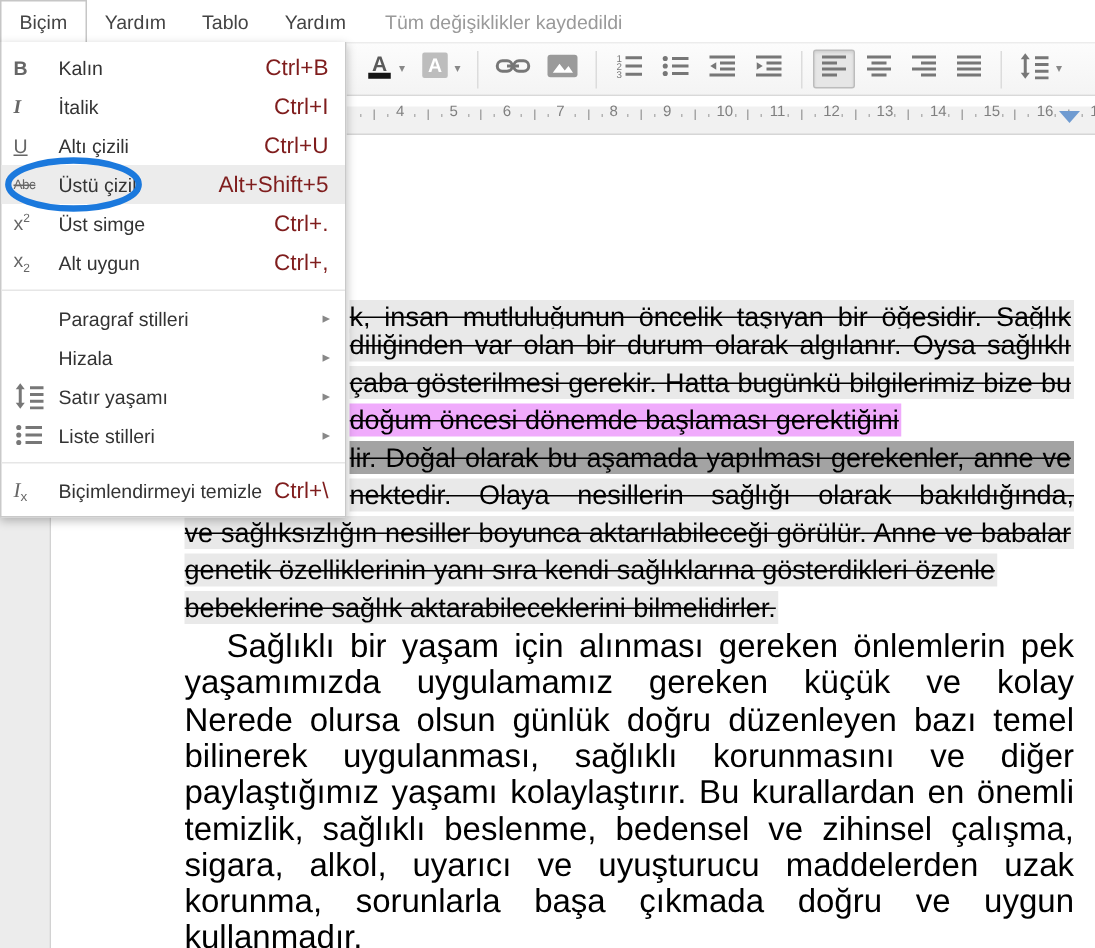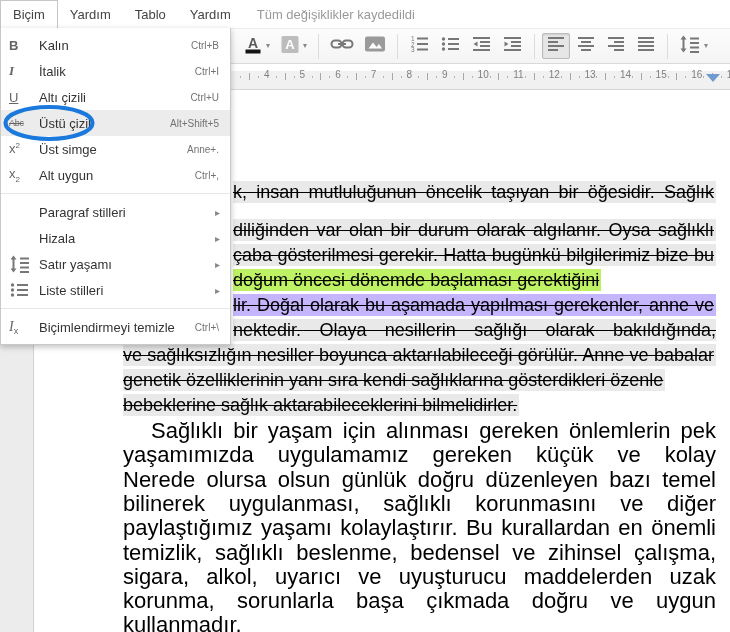--- a/index.html
+++ b/index.html
@@ -41,21 +41,21 @@
   .docline.j{white-space:normal;text-align:justify;text-align-last:justify;text-justify:inter-word;}
   .docline.para2{font-size:22px;height:24px;line-height:24px;}
   .sel{text-decoration:line-through;padding:1px 2px;margin-left:-2px;}
 
   
   .dropdown{position:absolute;top:28px;left:0;width:231px;background:#fff;border:1px solid #c9c9c9;border-top:none;
             box-shadow:0 2px 6px rgba(0,0,0,.25);padding:4px 0;box-sizing:border-box;z-index:5;}
   .mrow{height:26px;display:flex;align-items:center;padding:0 8px;cursor:default;}
   .micon{width:30px;display:flex;align-items:center;color:#666;}
   .mlabel{flex:1;font-size:13px;color:#333;}
-  .mshort{font-size:10px;color:#737373;padding-right:3px;}
+  .mshort{font-size:15px;color:#7f1d1d;padding-right:3px;}
   .subarrow{color:#888;font-size:10px;padding-right:2px;}
   .msep{height:1px;background:#e6e6e6;margin:5px 0;}
 
   .mi{font-size:13px;color:#666;}
   .mi-b{font-weight:bold;}
   .mi-i{font-family:"Liberation Serif",serif;font-style:italic;font-weight:bold;}
   .mi-u{text-decoration:underline;}
   .mi-s{font-size:9px;text-decoration:line-through;letter-spacing:-0.3px;}
   .mi sup,.mi sub{font-size:8px;}
   .mi-clear i{font-family:"Liberation Serif",serif;font-size:14px;}
@@ -64,25 +64,25 @@
   .annotation{position:absolute;left:2px;top:104px;z-index:6;pointer-events:none;}
 </style>
 </head>
 <body>
 
 <div id="app">
   <div class="canvas">
     <div class="page"></div>
   </div>
   <div id="doc-text">
-      <div class="docline para1 j" style="left: 233px; top: 180px; width: 483px;"><span class="sel" style="background: rgb(233, 233, 233);">k, insan mutluluğunun öncelik taşıyan bir öğesidir. Sağlık</span></div>
+      <div class="docline para1 j" style="left: 233px; top: 199px; width: 483px;"><span class="sel" style="background: rgb(233, 233, 233);">k, insan mutluluğunun öncelik taşıyan bir öğesidir. Sağlık</span></div>
       <div class="docline para1 j" style="left: 233px; top: 218px; width: 483px;"><span class="sel" style="background: rgb(233, 233, 233);">diliğinden var olan bir durum olarak algılanır. Oysa sağlıklı</span></div>
       <div class="docline para1 j" style="left: 233px; top: 243px; width: 483px;"><span class="sel" style="background: rgb(233, 233, 233);">çaba gösterilmesi gerekir. Hatta bugünkü bilgilerimiz bize bu</span></div>
-      <div class="docline para1" style="left: 233px; top: 268px;"><span class="sel" style="background: #bef264;">doğum öncesi dönemde başlaması gerektiğini</span></div>
-      <div class="docline para1 j" style="left: 233px; top: 293px; width: 483px;"><span class="sel" style="background: #c4b5fd;">lir. Doğal olarak bu aşamada yapılması gerekenler, anne ve</span></div>
+      <div class="docline para1" style="left: 233px; top: 268px;"><span class="sel" style="background: #f0abfc;">doğum öncesi dönemde başlaması gerektiğini</span></div>
+      <div class="docline para1 j" style="left: 233px; top: 293px; width: 483px;"><span class="sel" style="background: #a3a3a3;">lir. Doğal olarak bu aşamada yapılması gerekenler, anne ve</span></div>
       <div class="docline para1 j" style="left: 233px; top: 318px; width: 483px;"><span class="sel" style="background: rgb(233, 233, 233);">nektedir. Olaya nesillerin sağlığı olarak bakıldığında, sağlığın</span></div>
       <div class="docline para1 j" style="left: 123px; top: 343px; width: 593px;"><span class="sel" style="background: rgb(233, 233, 233);">ve sağlıksızlığın nesiller boyunca aktarılabileceği görülür. Anne ve babalar</span></div>
       <div class="docline para1" style="left: 123px; top: 368px;"><span class="sel" style="background: rgb(233, 233, 233);">genetik özelliklerinin yanı sıra kendi sağlıklarına gösterdikleri özenle</span></div>
       <div class="docline para1" style="left: 123px; top: 393px;"><span class="sel" style="background: rgb(233, 233, 233);">bebeklerine sağlık aktarabileceklerini bilmelidirler.</span></div>
       <div class="docline para2 j" style="left: 151px; top: 419px; width: 565px;"><span>Sağlıklı bir yaşam için alınması gereken önlemlerin pek çoğu günlük</span></div>
       <div class="docline para2 j" style="left: 123px; top: 443.3px; width: 593px;"><span>yaşamımızda uygulamamız gereken küçük ve kolay çabalardan oluşur.</span></div>
       <div class="docline para2 j" style="left: 123px; top: 467.6px; width: 593px;"><span>Nerede olursa olsun günlük doğru düzenleyen bazı temel kuralların</span></div>
       <div class="docline para2 j" style="left: 123px; top: 491.9px; width: 593px;"><span>bilinerek uygulanması, sağlıklı korunmasını ve diğer bireylerle</span></div>
       <div class="docline para2 j" style="left: 123px; top: 516.2px; width: 593px;"><span>paylaştığımız yaşamı kolaylaştırır. Bu kurallardan en önemli bazıları</span></div>
       <div class="docline para2 j" style="left: 123px; top: 540.5px; width: 593px;"><span>temizlik, sağlıklı beslenme, bedensel ve zihinsel çalışma, düzenli yaşam,</span></div>
@@ -325,21 +325,21 @@
           <span class="mi mi-s">Abc</span>
         </span>
         <span class="mlabel">Üstü çizili</span>
         <span class="mshort">Alt+Shift+5</span>
       </div>
       <div class="mrow">
         <span class="micon">
           <span class="mi">x<sup>2</sup></span>
         </span>
         <span class="mlabel">Üst simge</span>
-        <span class="mshort">Anne+.</span>
+        <span class="mshort">Ctrl+.</span>
       </div>
       <div class="mrow">
         <span class="micon">
           <span class="mi">x<sub>2</sub></span>
         </span>
         <span class="mlabel">Alt uygun</span>
         <span class="mshort">Ctrl+,</span>
       </div>
       <div class="msep"></div>
       <div class="mrow">

